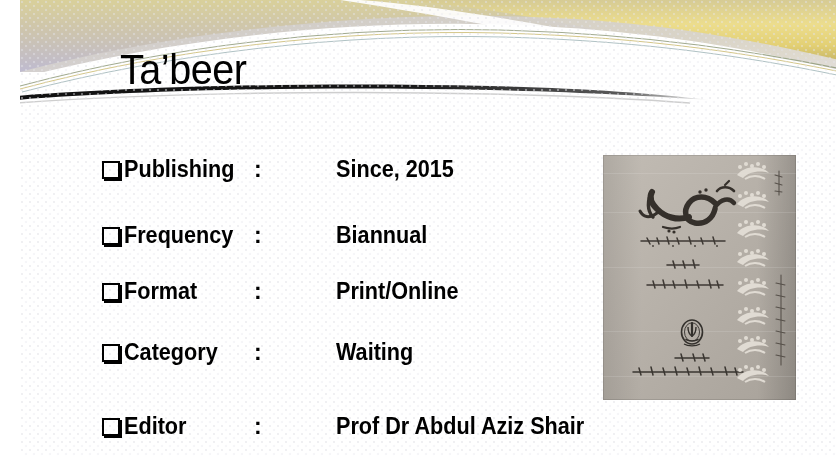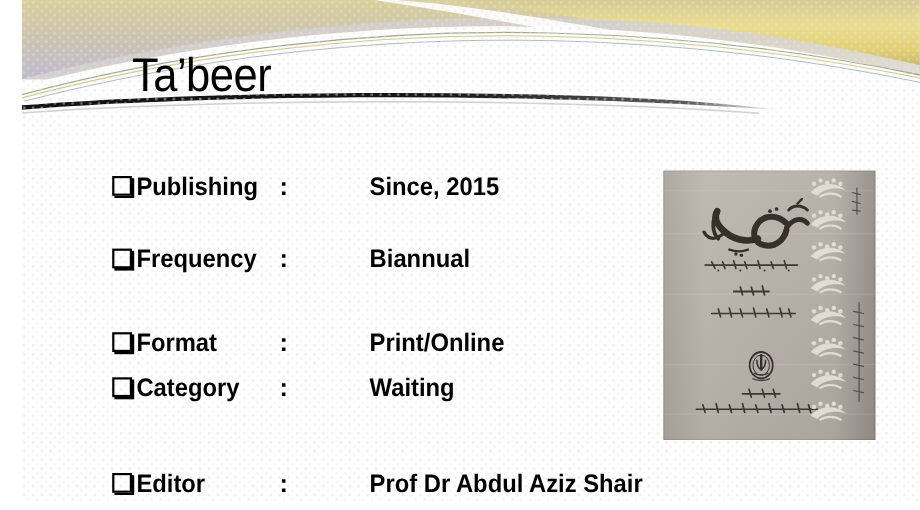--- a/index.html
+++ b/index.html
@@ -200,35 +200,35 @@
       <span class="value">Since, 2015</span>
     </div>
 
     <div class="row" style="top:219px">
       <span class="bullet"><span class="sq"></span></span>
       <span class="label">Frequency</span>
       <span class="colon">:</span>
       <span class="value">Biannual</span>
     </div>
 
-    <div class="row" style="top:295px">
+    <div class="row" style="top:275px">
       <span class="bullet"><span class="sq"></span></span>
       <span class="label">Format</span>
       <span class="colon">:</span>
       <span class="value">Print/Online</span>
     </div>
 
     <div class="row" style="top:336px">
       <span class="bullet"><span class="sq"></span></span>
       <span class="label">Category</span>
       <span class="colon">:</span>
       <span class="value">Waiting</span>
     </div>
 
-    <div class="row" style="top:423px">
+    <div class="row" style="top:410px">
       <span class="bullet"><span class="sq"></span></span>
       <span class="label">Editor</span>
       <span class="colon">:</span>
       <span class="value">Prof Dr Abdul Aziz Shair</span>
     </div>
 
   </div>
 
   <div class="cover">
     <svg viewBox="0 0 193 245" xmlns="http://www.w3.org/2000/svg">

